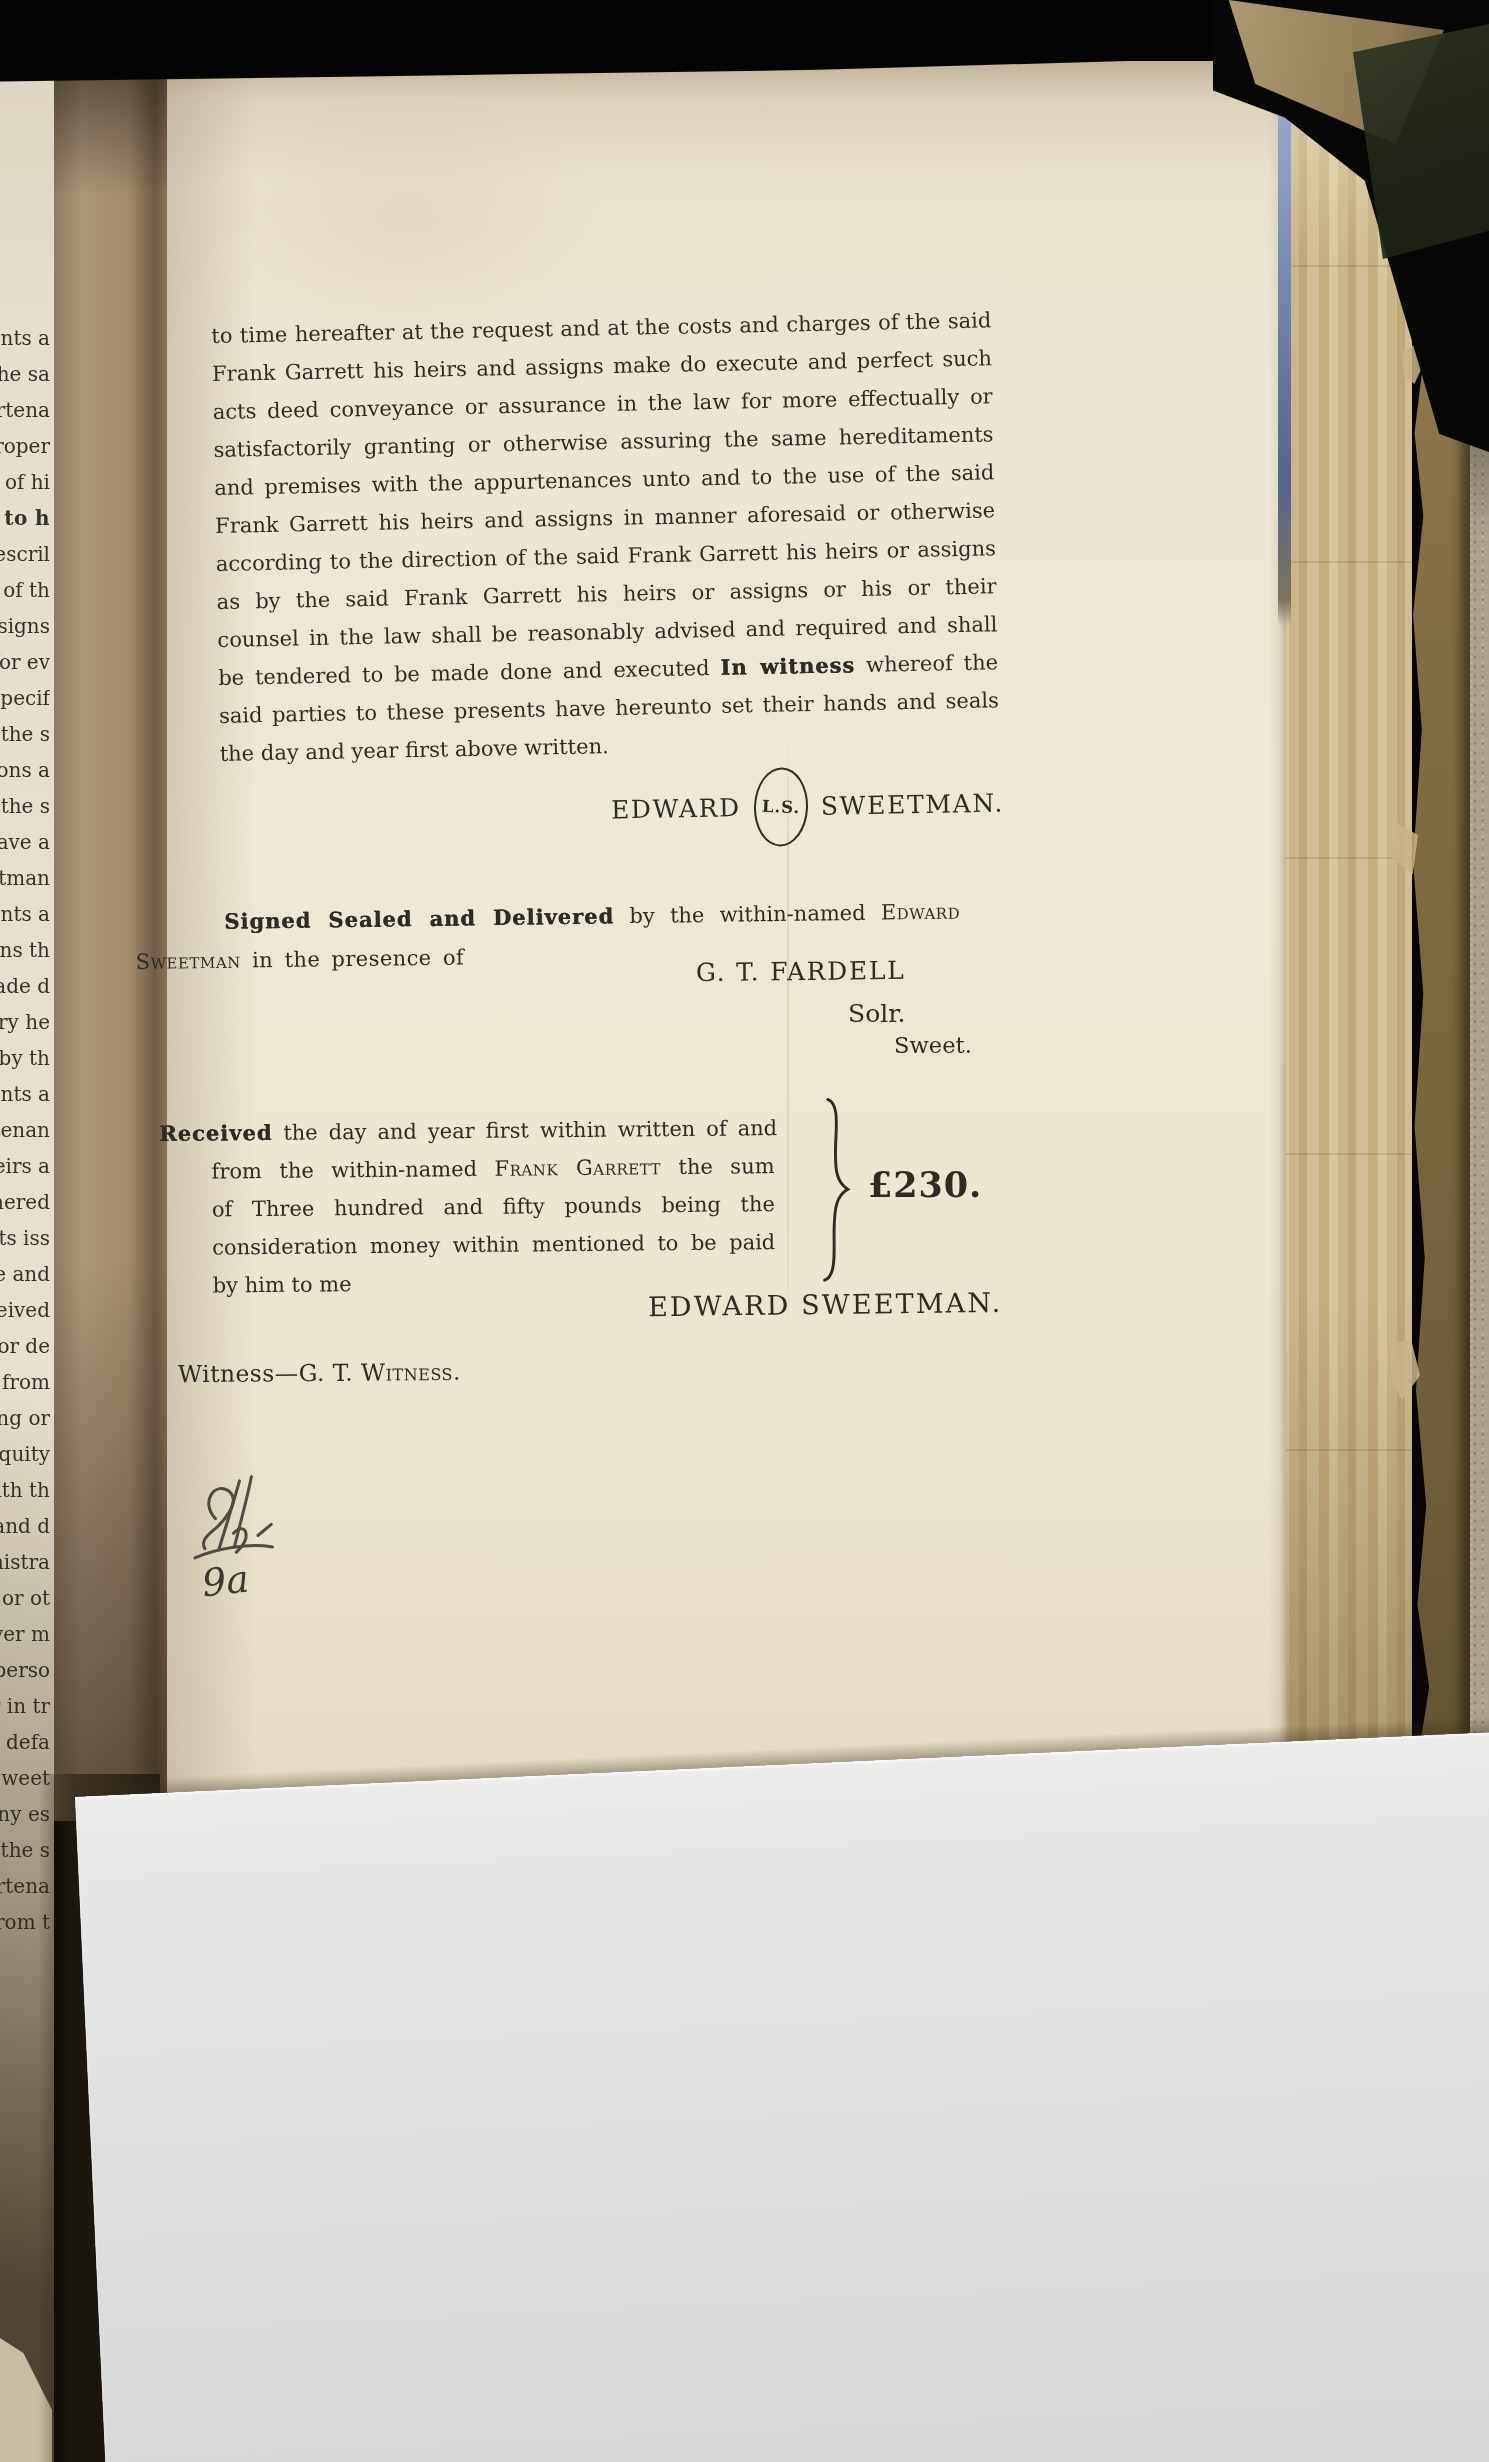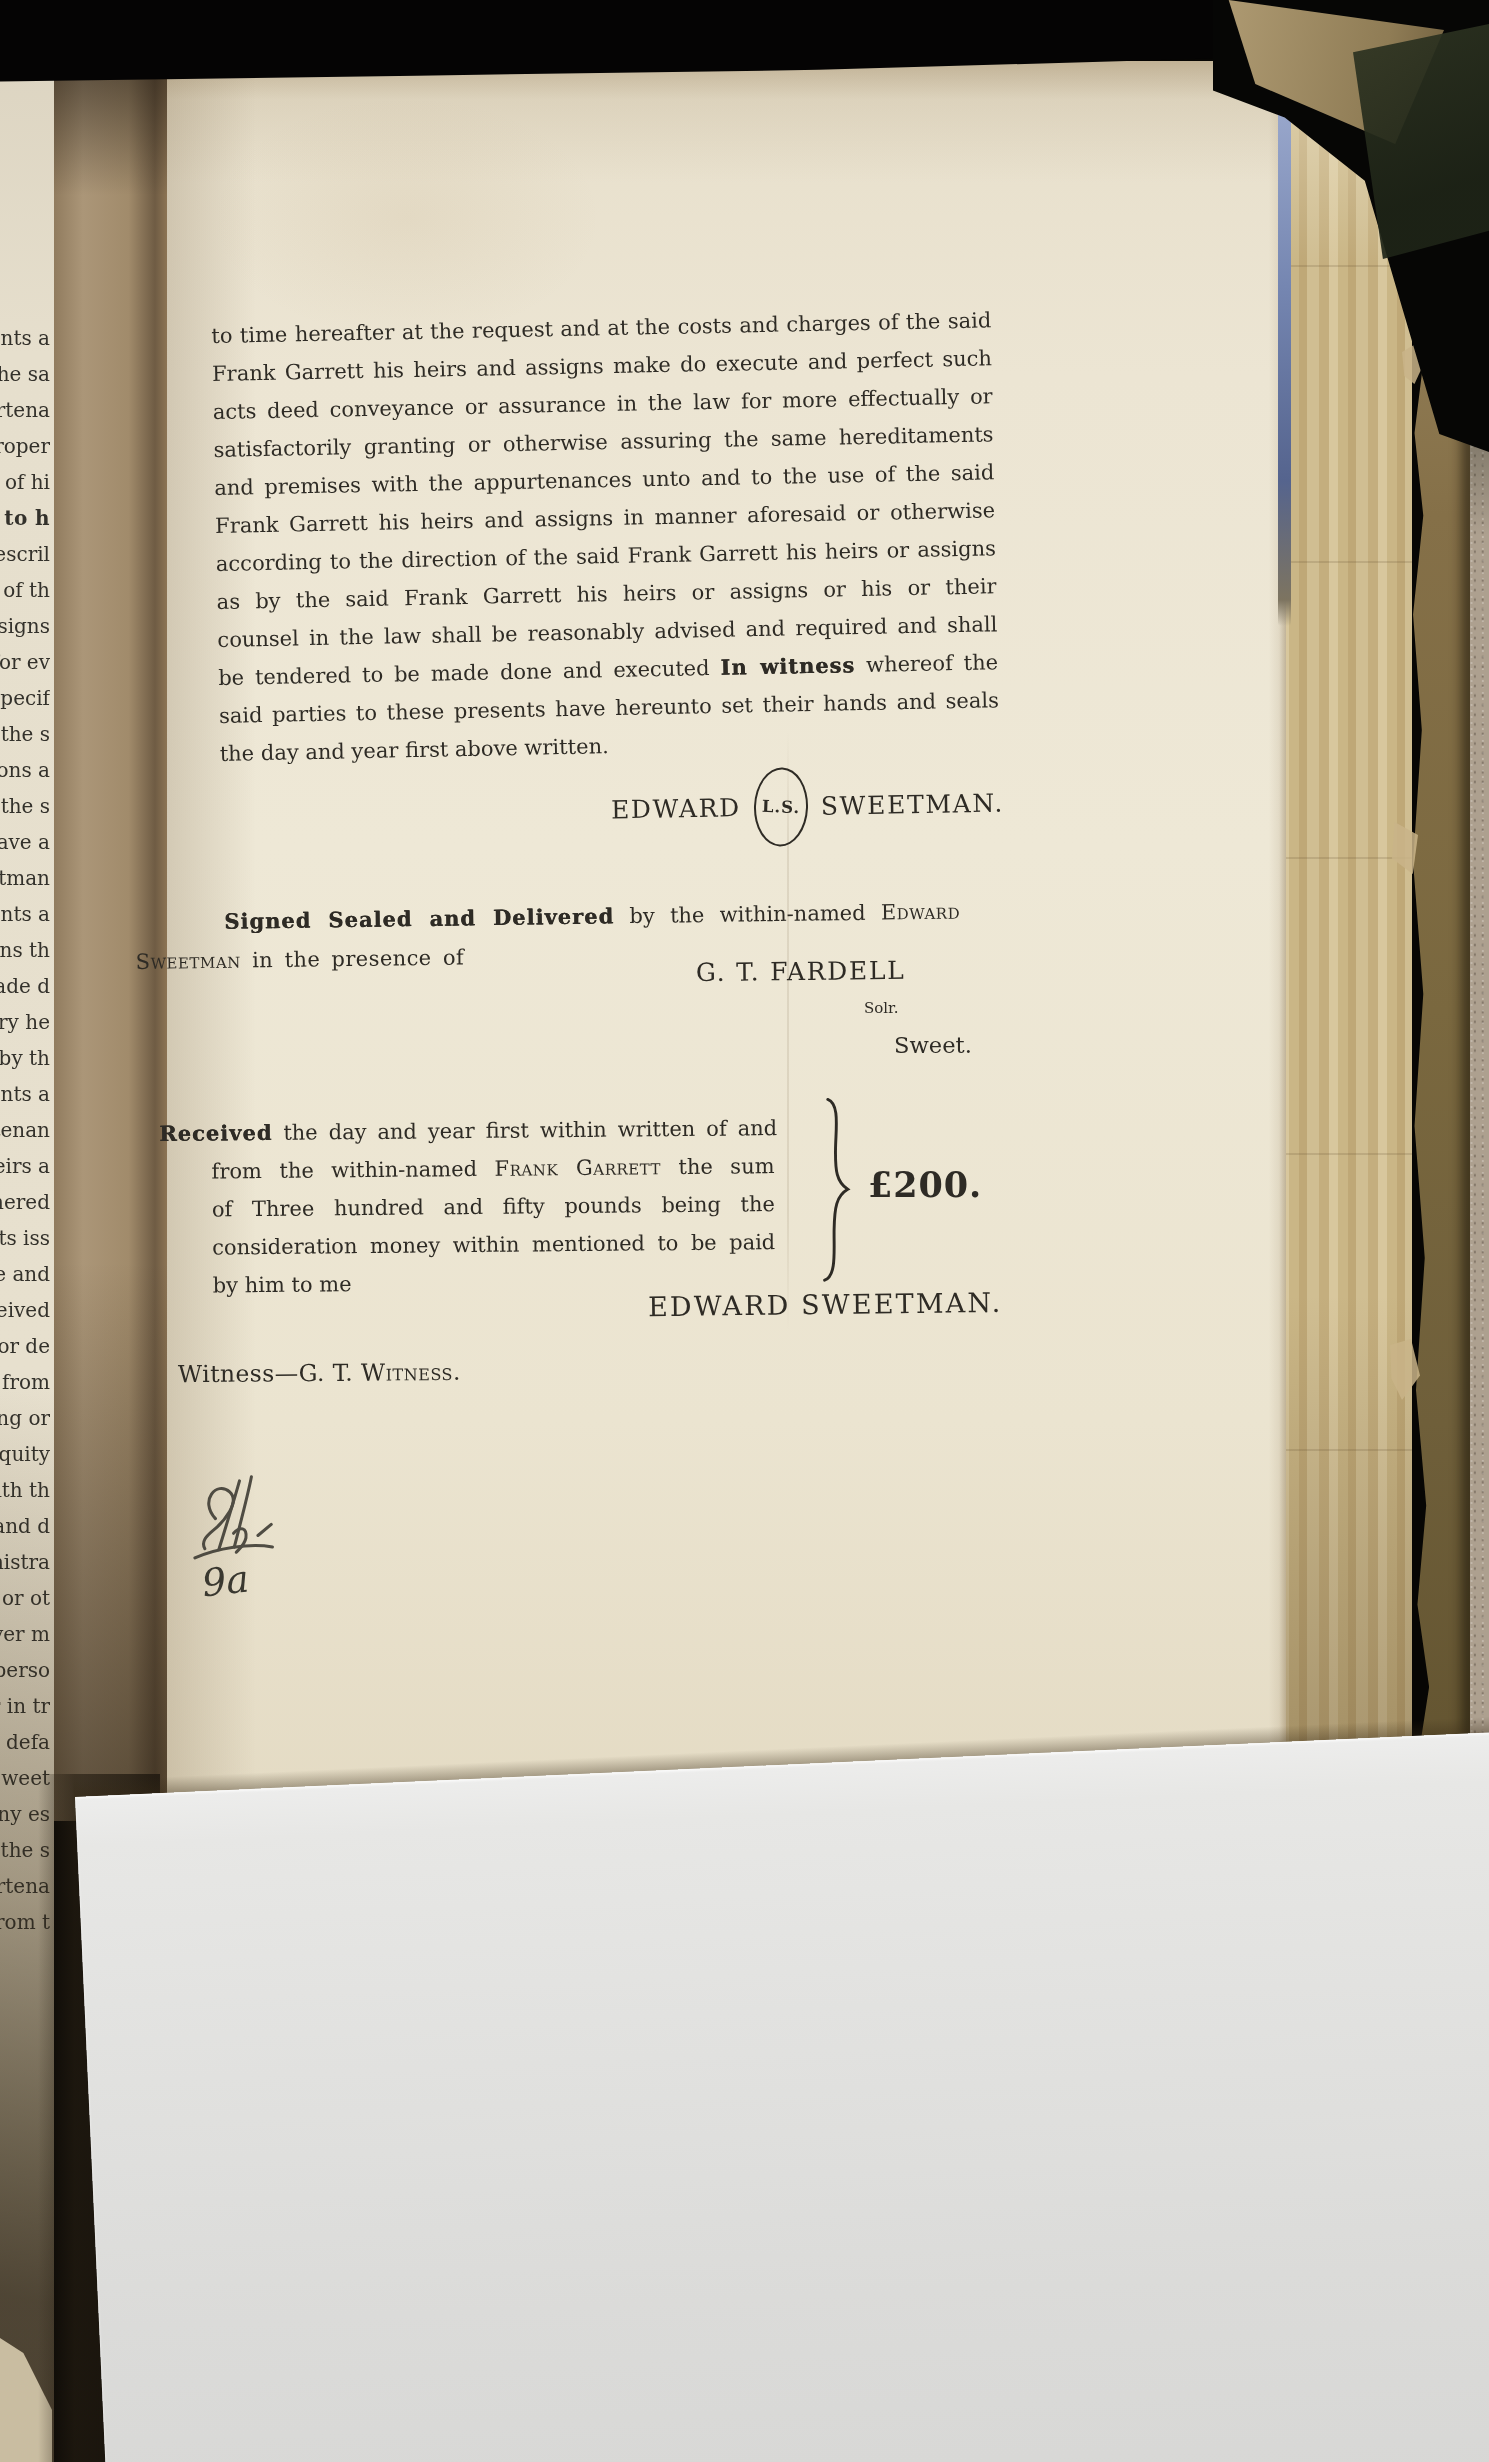--- a/index.html
+++ b/index.html
@@ -96,21 +96,21 @@
     font-size:25px;letter-spacing:1.7px;transform:rotate(-1deg);}
   #seal-ellipse{width:50px;height:75px;border:2.6px solid #2e2b25;border-radius:50%;margin:0 13px;
     display:flex;align-items:center;justify-content:center;font-size:16.5px;font-weight:bold;
     letter-spacing:0.9px;transform:rotate(3deg);}
 
   #attest{position:absolute;left:135px;top:910px;width:826px;z-index:12;font-size:21px;
     transform:rotate(-.8deg);transform-origin:left top;}
   #attest-l1{margin-left:89px;width:736px;text-align:justify;text-align-last:justify;height:38px;overflow:hidden;}
   #attest-l2{margin-top:1.7px;word-spacing:4.3px;letter-spacing:0.4px;}
   #fardell{position:absolute;left:696px;top:957px;z-index:12;font-size:25px;letter-spacing:1.7px;transform:rotate(-.6deg);}
-  #solr{position:absolute;left:848px;top:999px;z-index:12;font-size:15px;margin-left:16px;}
+  #solr{position:absolute;left:848px;top:999px;z-index:12;font-size:25px;}
   #ryde{position:absolute;left:894px;top:1032px;z-index:12;font-size:22.6px;}
 
   #receipt{position:absolute;left:159px;top:1115px;width:618px;z-index:12;
     font-size:21px;line-height:38px;transform:rotate(-.55deg);transform-origin:left top;}
   #receipt .ind{margin-left:52px;width:563px;}
   #receipt .jl{text-align:justify;text-align-last:justify;height:38px;overflow:hidden;}
   #brace{position:absolute;left:821px;top:1096px;z-index:12;transform:rotate(1deg);}
   #amount{position:absolute;left:868px;top:1164px;z-index:12;font-size:35px;font-weight:bold;letter-spacing:0.9px;}
   #receipt-sig{position:absolute;left:648px;top:1289px;z-index:12;font-size:27px;letter-spacing:2.2px;transform:rotate(-.7deg);}
   #witness-line{position:absolute;left:178px;top:1359px;z-index:12;font-size:23.5px;letter-spacing:0.4px;transform:rotate(-.5deg);}
@@ -229,21 +229,21 @@
     <div class="jl ind"><span>from the within-named </span><span class="sc">Frank Garrett</span><span> the sum</span></div>
     <div class="jl ind">of Three hundred and fifty pounds being the</div>
     <div class="jl ind">consideration money within mentioned to be paid</div>
     <div class="ind">by him to me</div>
   </div>
   <div id="brace">
     <svg width="31" height="188" viewBox="0 0 36 216">
         <path d="M6 3 C20 8 16 36 16 60 C16 86 18 99 31 107 C18 115 16 128 16 154 C16 178 20 208 6 213" fill="none" stroke="#2e2b25" stroke-width="3.4" stroke-linecap="round"></path>
       </svg>
   </div>
-  <div id="amount" class="ink">£200.</div>
+  <div id="amount" class="ink">£230.</div>
   <div id="receipt-sig" class="ink">EDWARD SWEETMAN.</div>
   <div id="witness-line" class="ink"><span>Witness—G. T. </span><span class="sc">Witness</span><span>.</span></div>
 
   <div id="monogram">
     <svg width="130" height="96" viewBox="0 0 150 110">
       <g fill="none" stroke="#35332c" stroke-width="3.5" stroke-linecap="round" opacity=".85">
         <path d="M48 52 C30 30 52 8 66 22 C78 34 58 56 44 66 C36 72 30 78 34 86"></path>
         <path d="M78 10 C70 34 58 66 50 88"></path>
         <path d="M92 6 C86 30 76 60 68 86"></path>
         <path d="M68 70 C76 62 84 64 82 76 C80 84 74 88 70 92"></path>

